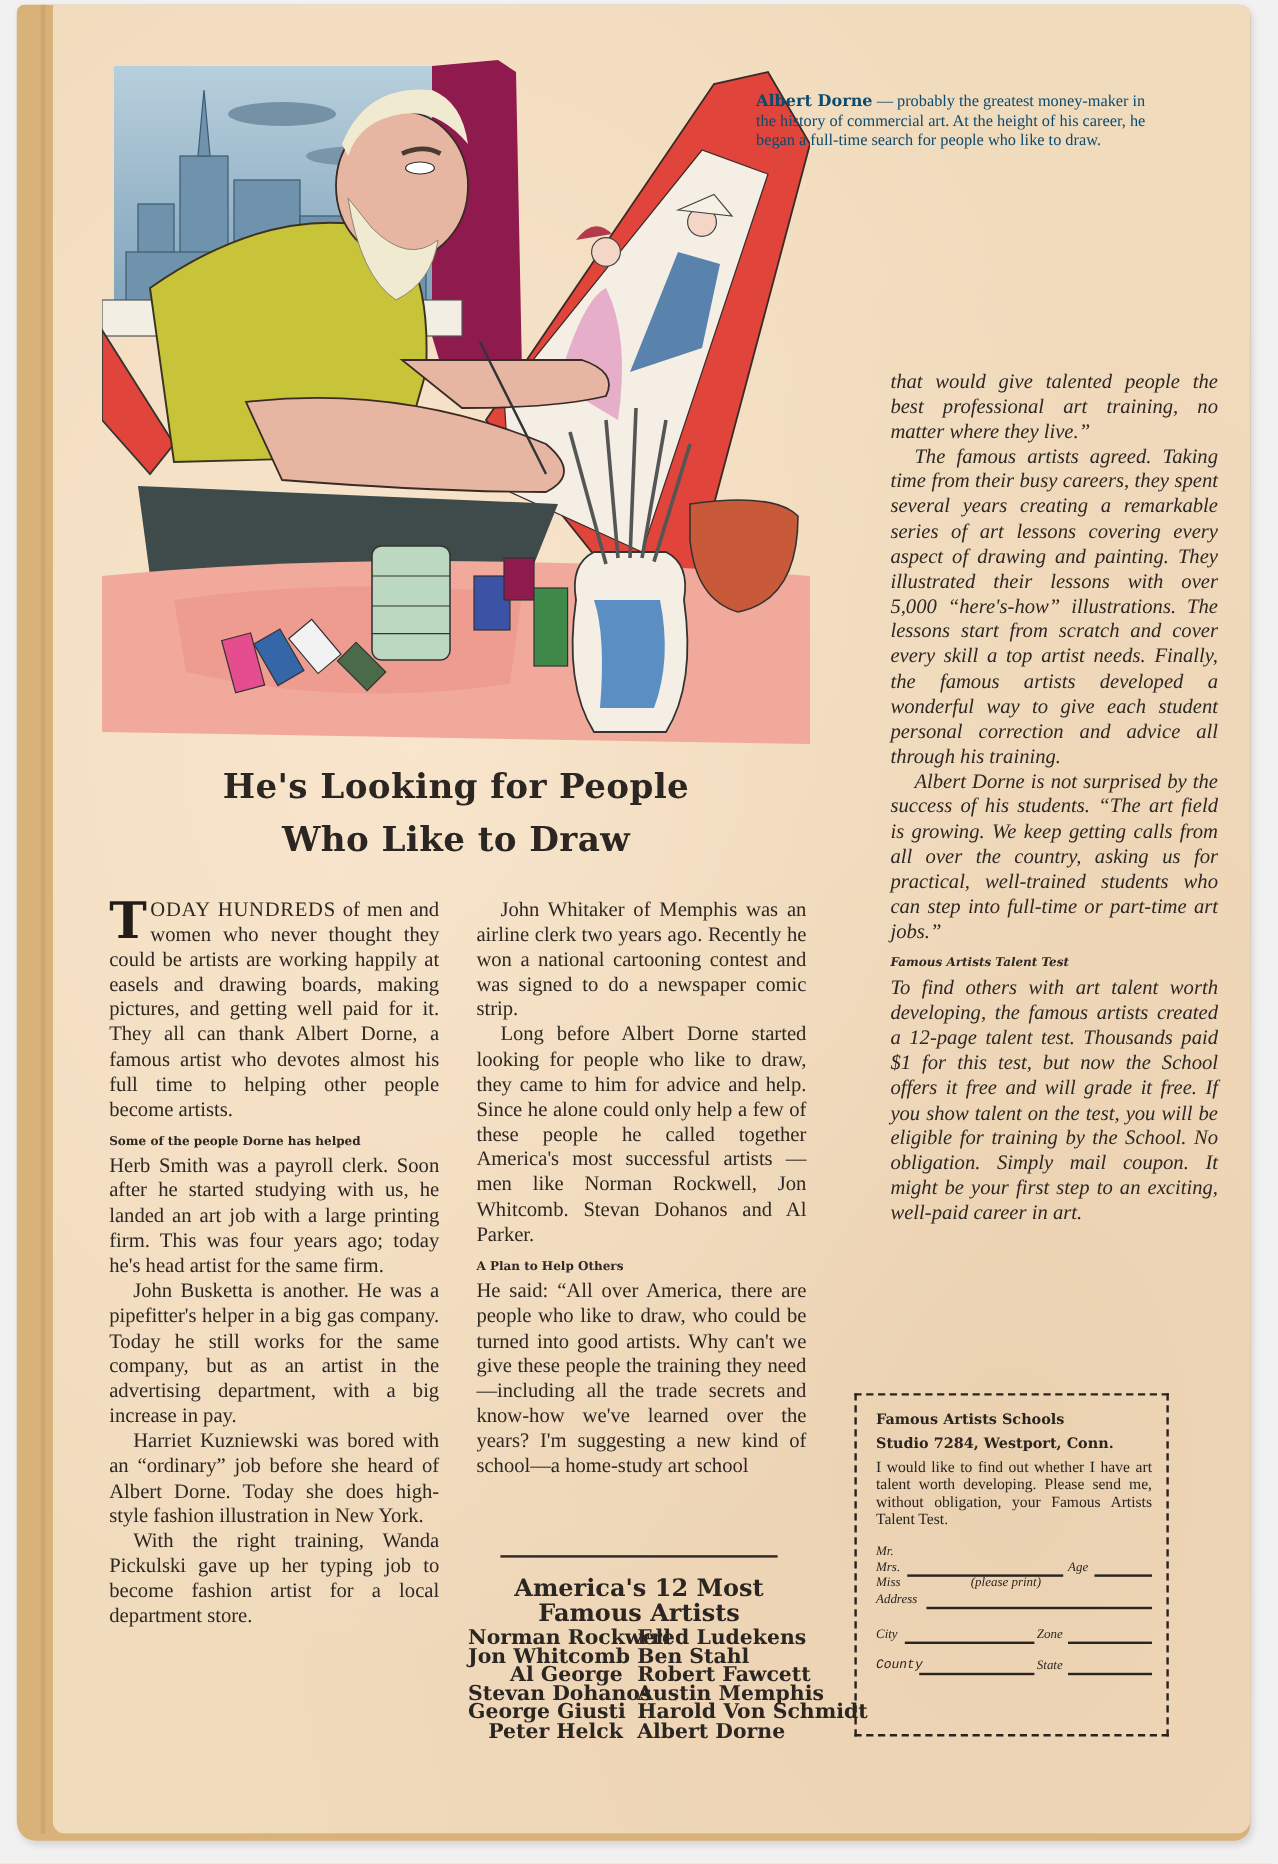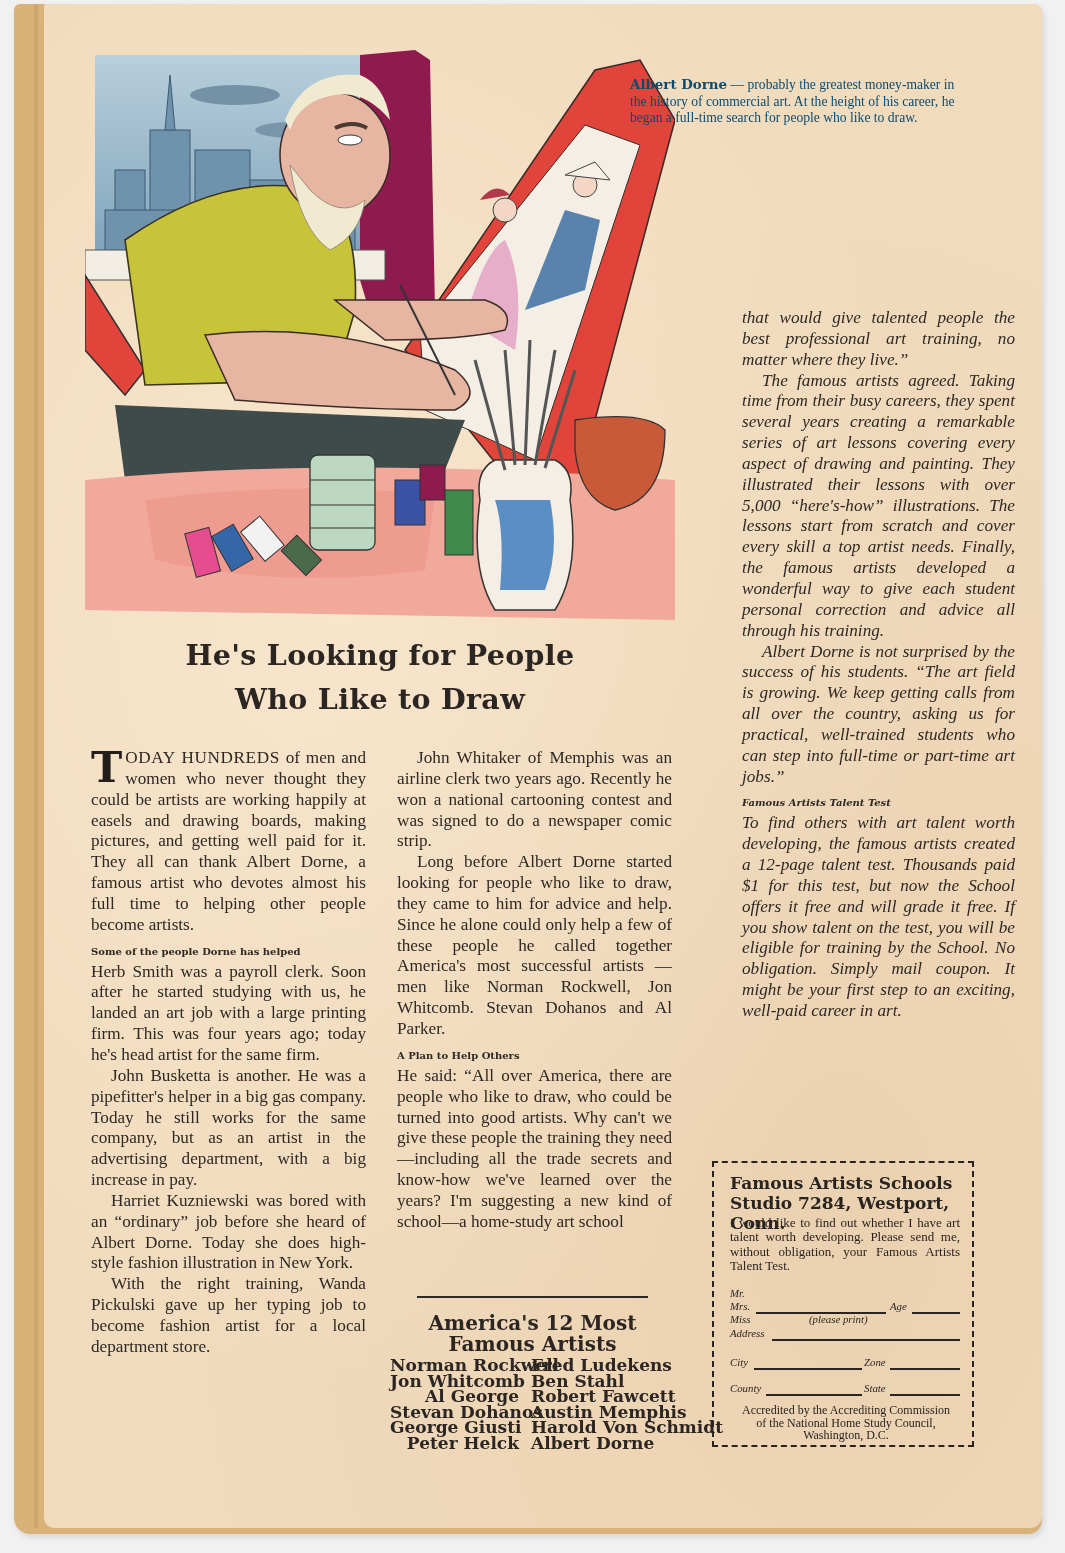--- a/index.html
+++ b/index.html
@@ -78,21 +78,21 @@
   .artist-row .l { width: 129px; text-align: right; padding-right: 12px; }
   .artist-row .r { text-align: left; }
 
   
   .coupon {
     position: absolute; left: 712px; top: 1161px; width: 258px; height: 282px;
     border: 2.5px dashed #2a2420;
   }
   .coupon .c-head {
     position: absolute; left: 16px; top: 10px; width: 240px;
-    font-family: "DejaVu Serif", serif; font-weight: bold; font-size: 17px; line-height: 20px; color: #2a2420;
+    font-family: "DejaVu Serif", serif; font-weight: bold; font-size: 12px; line-height: 20px; color: #2a2420;
   }
   .coupon .c-body {
     position: absolute; left: 16px; top: 53px; width: 230px;
     font-family: "Liberation Serif", serif; font-size: 13px; line-height: 14.4px; color: #2a2420; text-align: justify;
   }
   .field { position: absolute; left: 16px; font-family: "Liberation Serif", serif; font-style: italic; font-size: 10.8px; color: #2a2420; }
   .line { position: absolute; height: 1.5px; background: #2a2420; }
   .accred {
     position: absolute; left: 28px; top: 241px; width: 208px; text-align: center;
     font-family: "Liberation Serif", serif; font-size: 12px; line-height: 12.6px; color: #2a2420;
@@ -272,19 +272,18 @@
   <div class="field" style="top:150px;">Miss</div>
   <div class="field" style="left:95px; top:150px;">(please print)</div>
   <div class="field" style="top:164px;">Address</div>
   <div class="line" style="left:58px; top:176px; width:188px;"></div>
 
   <div class="field" style="top:193px;">City</div>
   <div class="line" style="left:40px; top:205px; width:108px;"></div>
   <div class="field" style="left:150px; top:193px;">Zone</div>
   <div class="line" style="left:176px; top:205px; width:70px;"></div>
 
-  <div class="field" style="top:219px;">County</div>
+  <div class="field" style="top:219px;font-family:Liberation Mono, monospace;">County</div>
   <div class="line" style="left:52px; top:231px; width:96px;"></div>
   <div class="field" style="left:150px; top:219px;">State</div>
   <div class="line" style="left:176px; top:231px; width:70px;"></div>
 
-  <div class="accred">Accredited by the Accrediting Commission of the National Home Study Council, Washington, D.C.</div>
 </div>
 
 </body></html>

